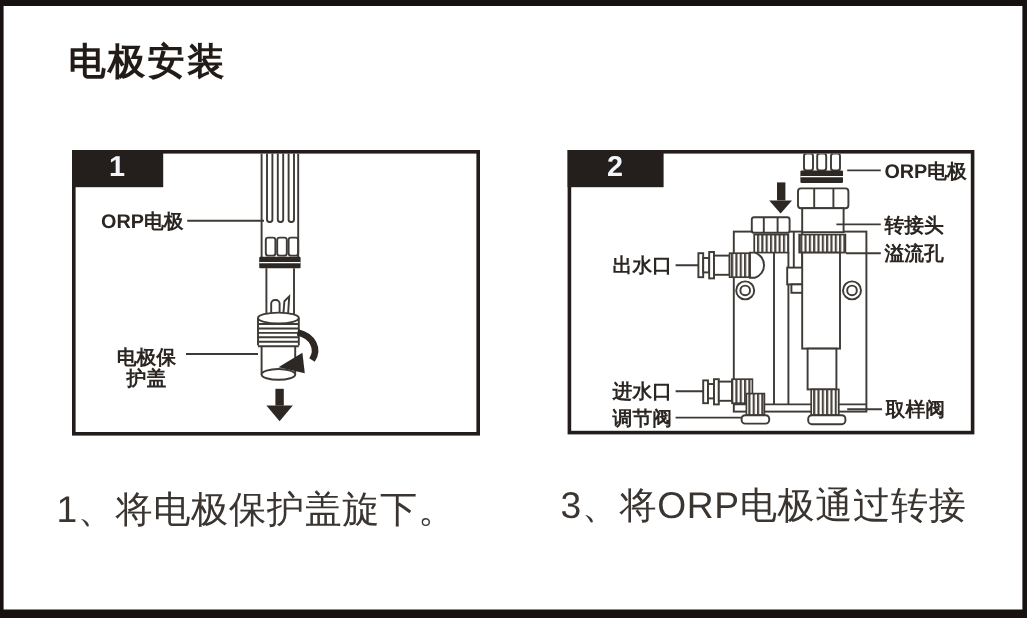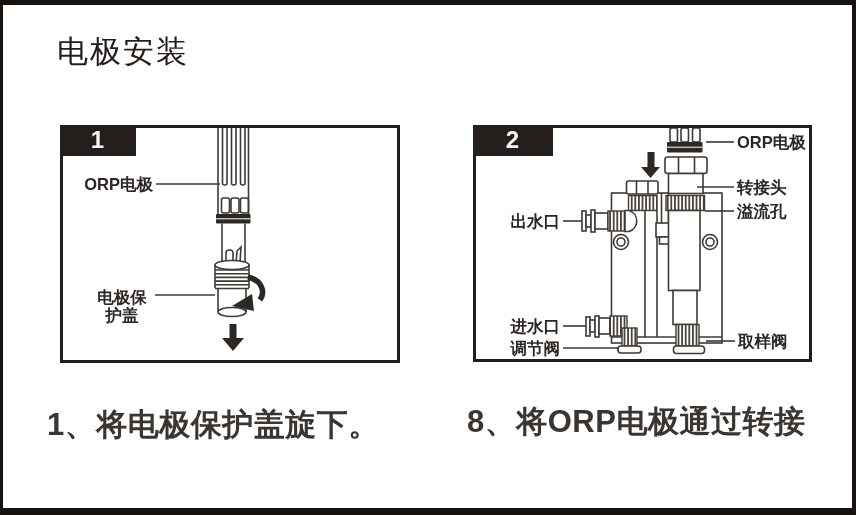--- a/index.html
+++ b/index.html
@@ -5,40 +5,40 @@
   html,body { margin:0; padding:0; background:#ffffff; }
   .page {
     position:relative; width:856px; height:515px; box-sizing:border-box;
     background:#ffffff; overflow:hidden;
     border-style:solid; border-color:#17120f;
     border-width:5px 4px 7px 3px;
     font-family:"Liberation Sans", sans-serif;
   }
   .page-title {
     position:absolute; left:54px; top:26px;
-    font-size:31px; font-weight:400; letter-spacing:2px;
+    font-size:31px; font-weight:700; letter-spacing:2px;
     color:#221c18; white-space:nowrap;
   }
   .panel {
     position:absolute; box-sizing:border-box; background:#ffffff;
     border:3.5px solid #221d1a;
   }
   .panel1 { left:57px; top:120px; width:340px; height:238px; }
   .panel2 { left:470px; top:120px; width:339px; height:237px; }
   .step-tab {
     position:absolute; left:-3.5px; top:-3.5px; height:31px;
     background:#241f1c; color:#f4f5f8;
     display:flex; align-items:center; justify-content:center;
     font-size:24px; font-weight:700;
   }
   .panel1 .step-tab { width:76px; }
   .panel2 .step-tab { width:80px; }
   .panel svg { position:absolute; left:0; top:0; }
   .caption {
-    position:absolute; color:#3a3531; font-size:31px; font-weight:700;
+    position:absolute; color:#3a3531; font-size:31px; font-weight:400;
     line-height:45px; white-space:nowrap; letter-spacing:0.5px;
   }
   .caption1 { left:44px; top:397px; }
   .caption2 { left:464px; top:394px; }
   svg text {
     font-family:"Liberation Sans", sans-serif;
     font-size:16.5px; font-weight:700; fill:#2b2622;
   }
   .ln { stroke:#3e3a35; stroke-width:1.6; fill:none; }
   .lnf { stroke:#3e3a35; stroke-width:1.6; fill:#ffffff; }
@@ -227,16 +227,16 @@
       </g>
       <g>
         <line class="ln" x1="230" y1="213" x2="259" y2="213"></line>
         <text x="262" y="219">取样阀</text>
       </g>
     </svg>
   </div>
 
   <div class="caption caption1">1、将电极保护盖旋下。</div>
   <div class="caption caption2">
-    <div>8、将ORP电极通过转接</div>
+    <div>3、将ORP电极通过转接</div>
   </div>
 
 </div>
 
 </body></html>

